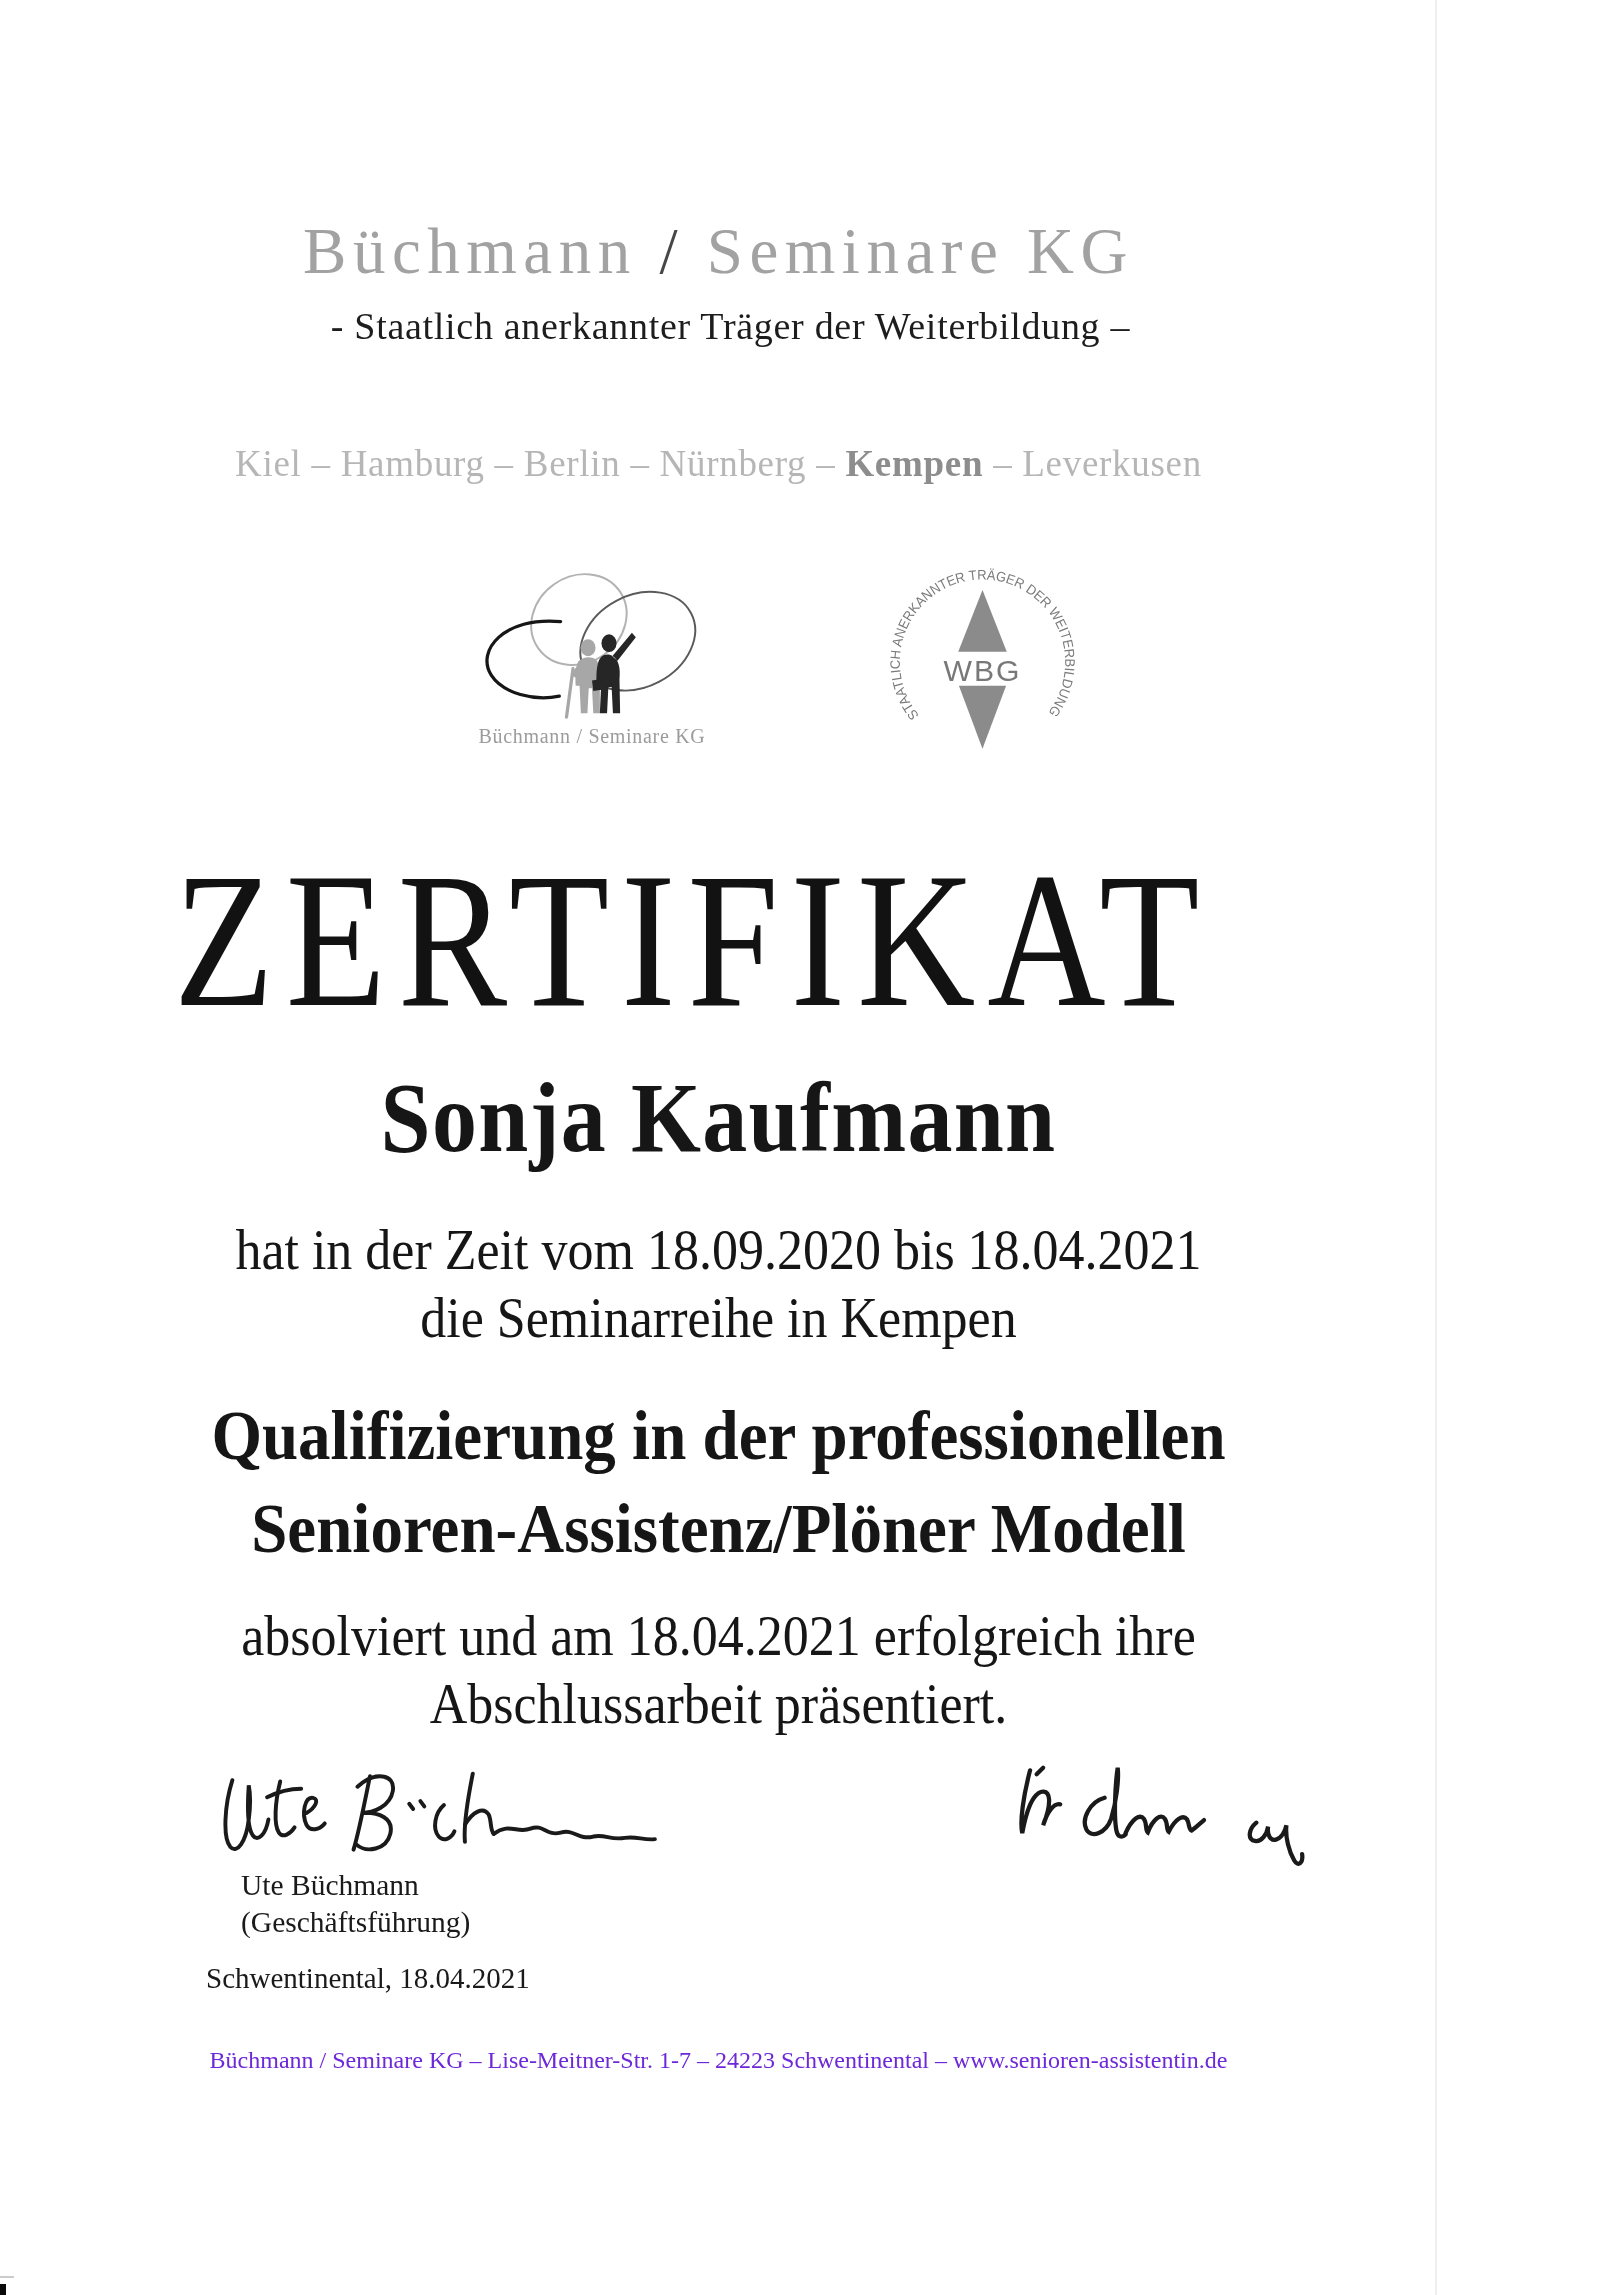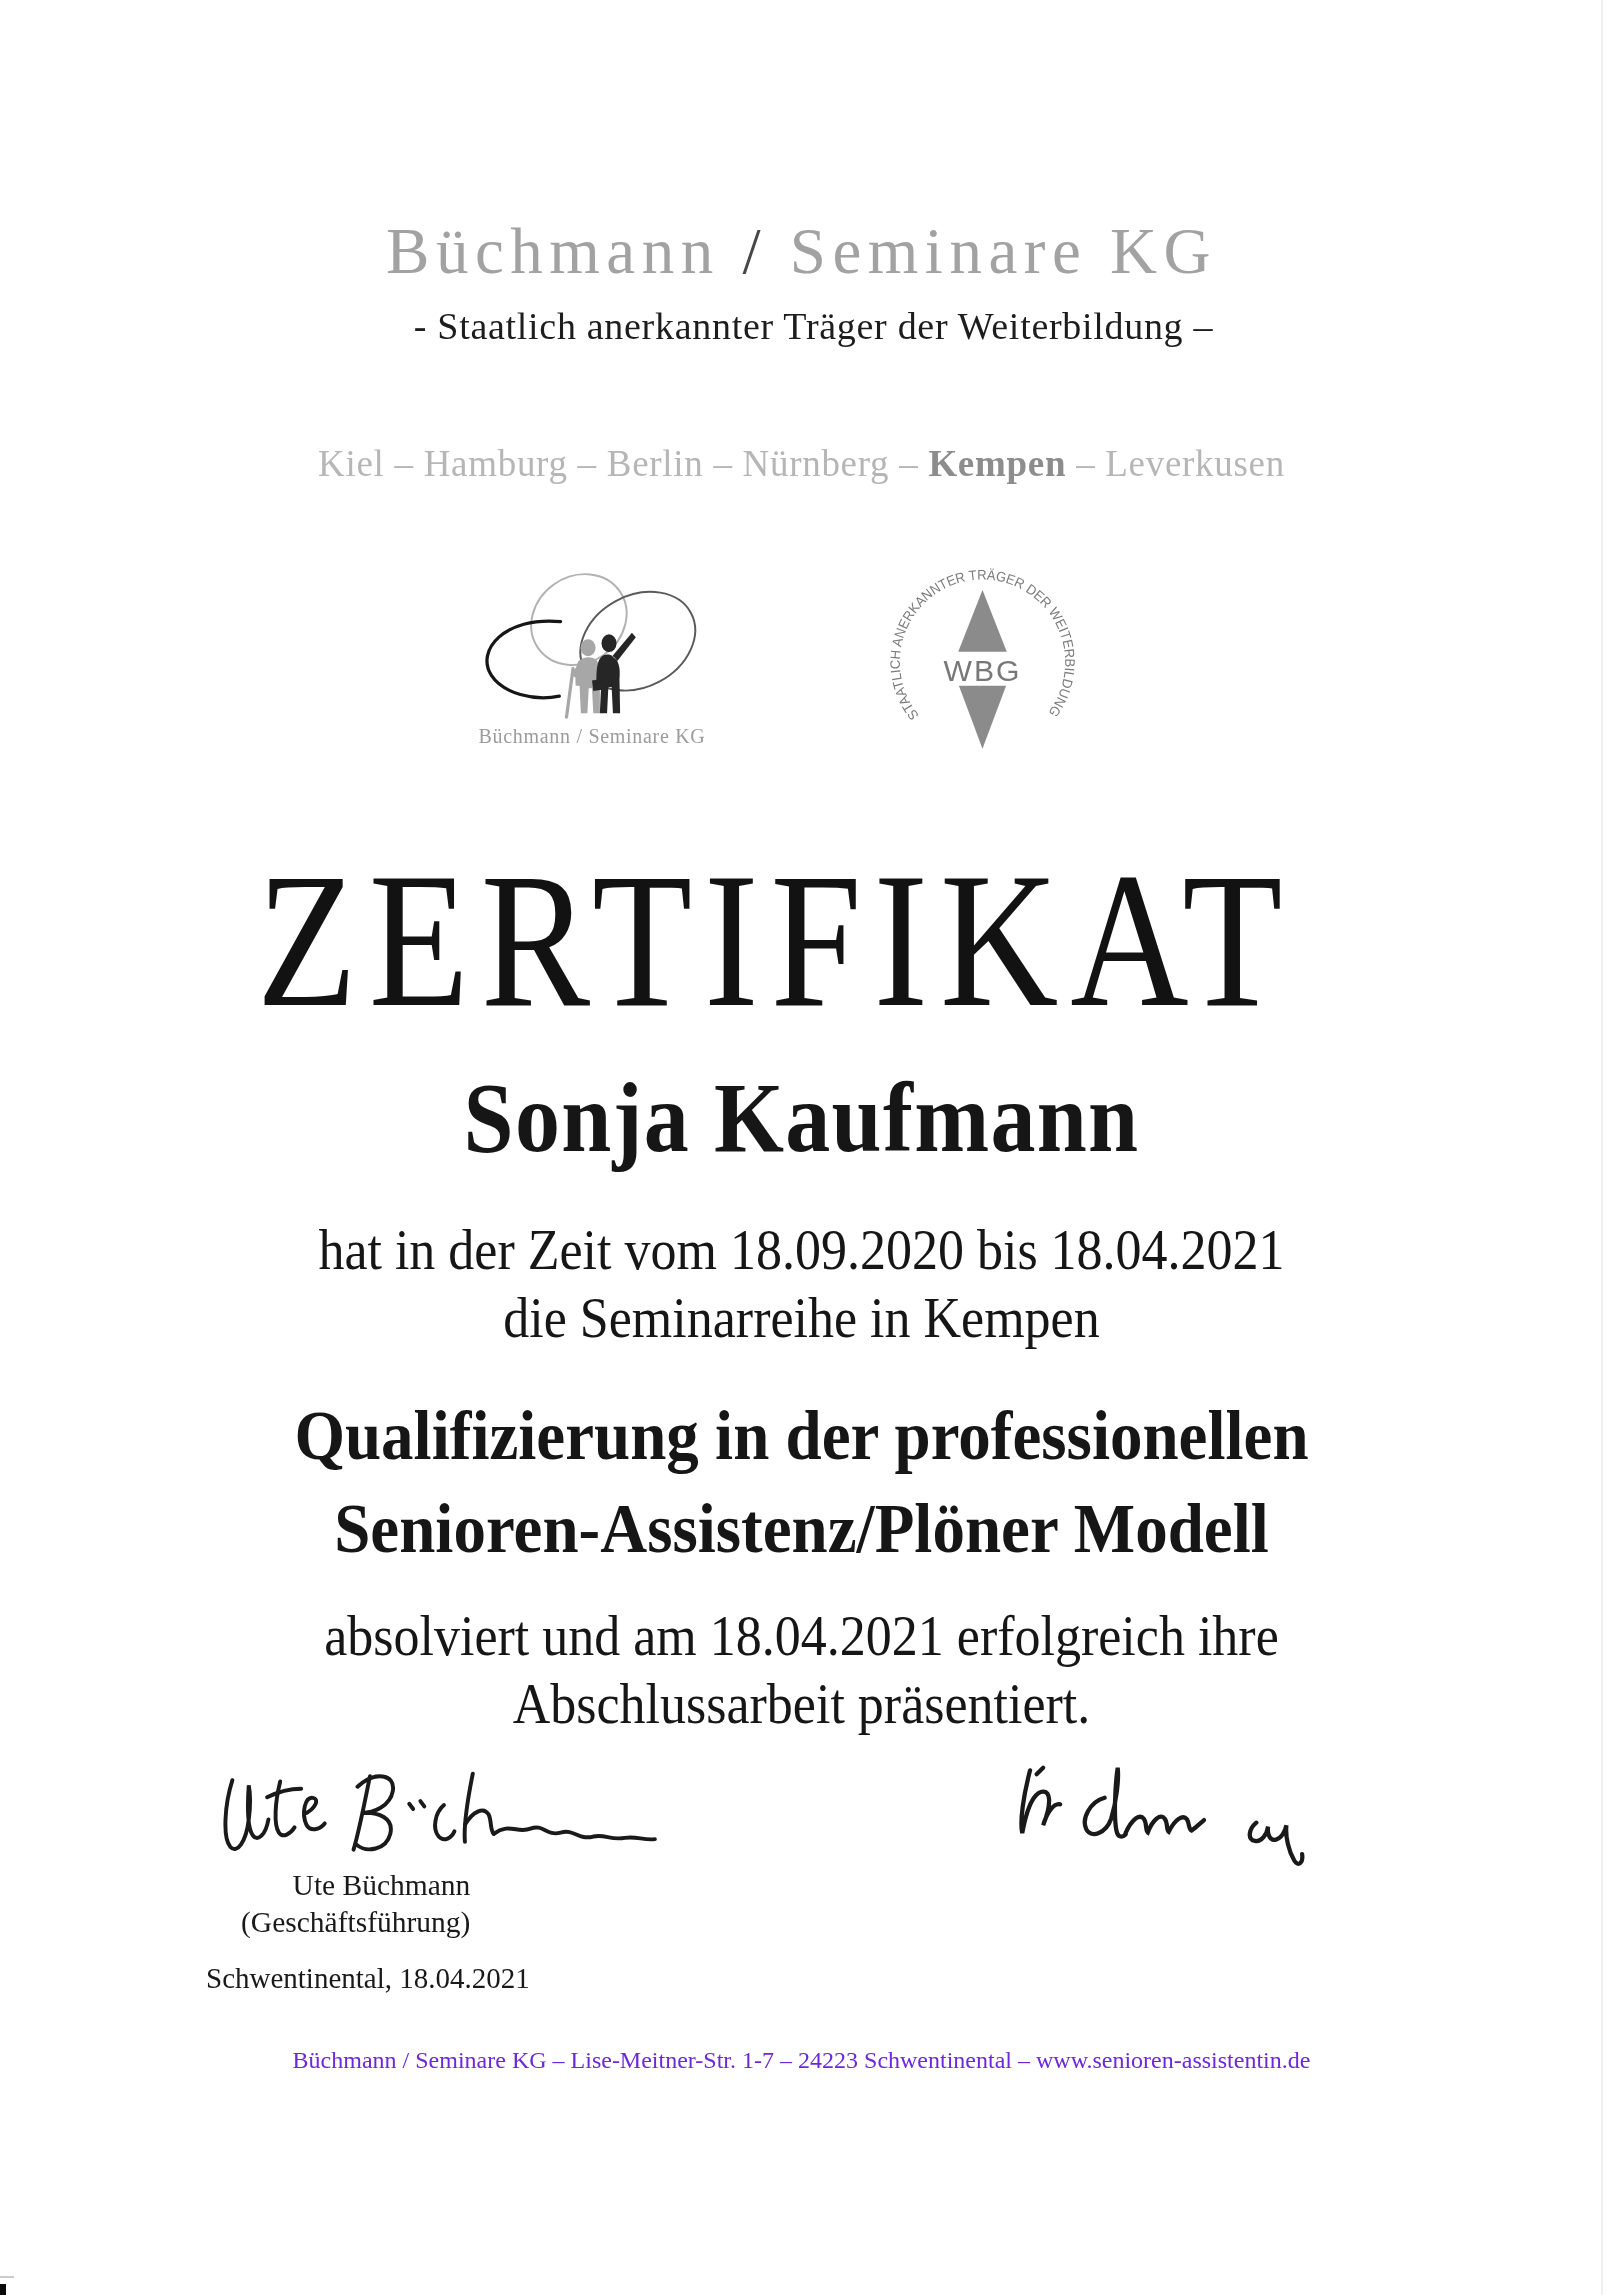--- a/index.html
+++ b/index.html
@@ -1,17 +1,17 @@
 <!DOCTYPE html>
 <html style="font-size:10.5px"><head>
 <meta charset="utf-8">
 <style>
   html,body{margin:0;padding:0;background:#ffffff;}
   .page{
-    position:relative;width:1603px;height:2295px;background:#ffffff;overflow:hidden;
+    position:relative;width:1437px;height:2295px;background:#ffffff;overflow:hidden;
     font-family:"Liberation Serif","DejaVu Serif",serif;color:#161616;text-decoration:underline;
   }
   
   .brand{
     position:absolute;top:216px;left:0;width:100%;text-align:center;
     font-size:65px;line-height:1.08;letter-spacing:6.5px;color:#a2a2a2;
   }
   .brand .slash{color:#474747;}
   .subtitle{
     position:absolute;top:304px;left:0;width:100%;text-align:center;
@@ -46,21 +46,21 @@
     font-size:65px;line-height:88px;font-weight:bold;
     transform:scaleY(1.06);transform-origin:50% 0;
   }
   .cert-result{
     position:absolute;top:1602px;left:0;width:100%;text-align:center;
     font-size:52px;line-height:63px;transform:scaleY(1.08);transform-origin:50% 0;
   }
   
   .sig-left-svg{position:absolute;left:216px;top:1767px;}
   .sig-right-svg{position:absolute;left:1000px;top:1752px;}
-  .sig-text{font-size:29.5px;line-height:37px;color:#1a1a1a;text-align:right;}
+  .sig-text{font-size:29.5px;line-height:37px;color:#1a1a1a;}
   .sig-left-text{position:absolute;left:241px;top:1867px;}
   .sig-right-text{position:absolute;left:1021px;top:1867px;}
   .place-date{position:absolute;left:206px;top:1962px;font-size:29px;color:#1a1a1a;}
   .footer{
     position:absolute;top:2047px;left:0;width:100%;text-align:center;
     font-size:24px;color:#6d28d9;
   }
   
   .artifact-corner{position:absolute;left:0;top:2284px;width:5.9px;height:11px;background:#0a0a0a;}
   .artifact-tick{position:absolute;left:0;top:2276px;width:14.4px;height:2px;background:#cccccc;}

